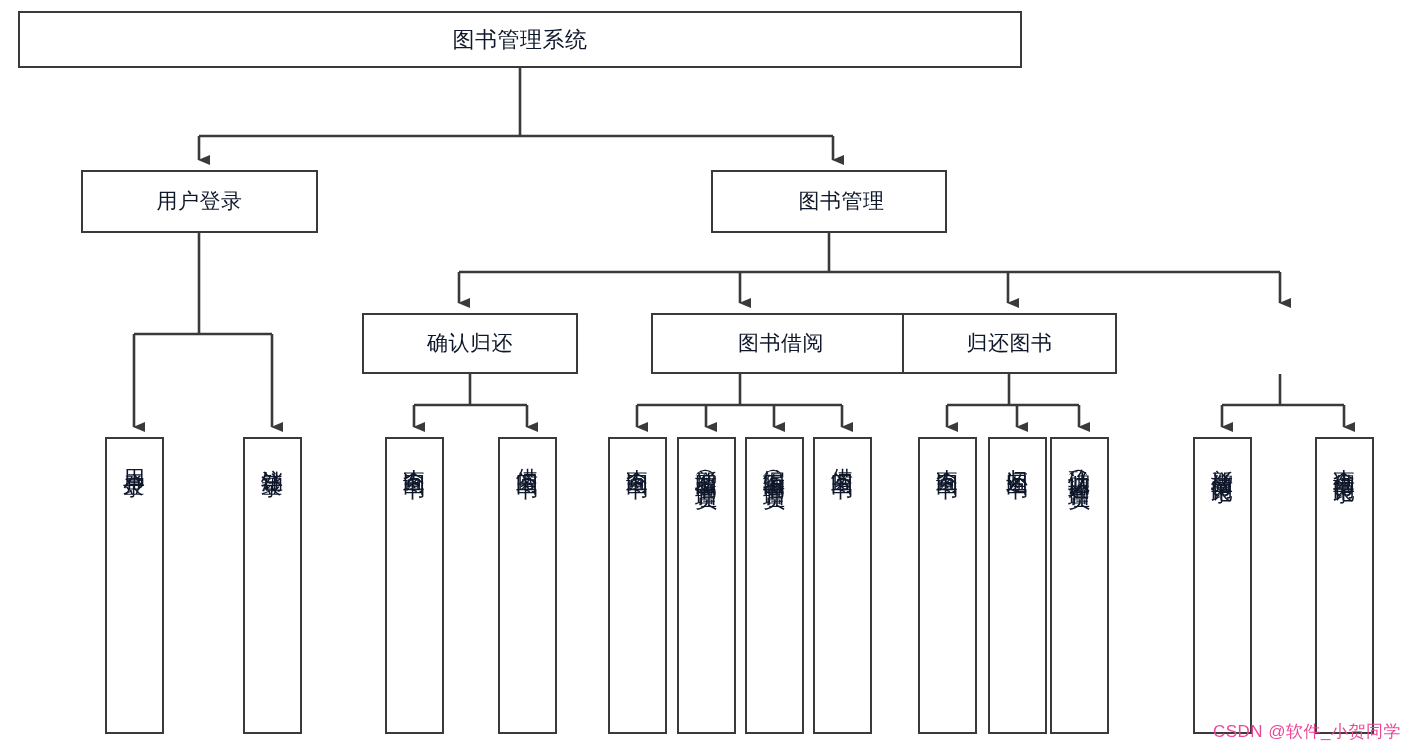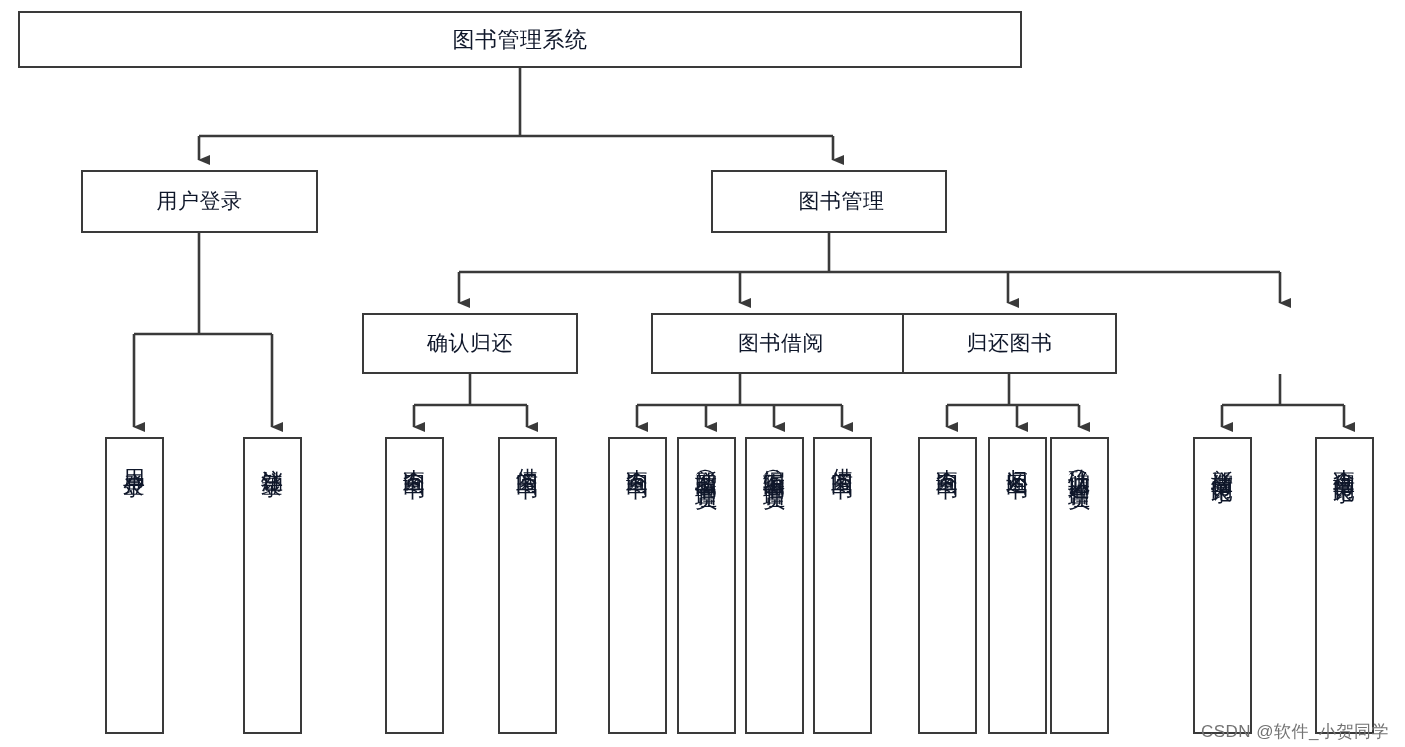--- a/index.html
+++ b/index.html
@@ -47,23 +47,23 @@
   .node.v .lbl{
     writing-mode:vertical-rl;
     text-orientation:upright;
     font-size:22px;
     line-height:1.05;
     letter-spacing:3px;
     white-space:nowrap;
   }
   .watermark{
     position:absolute;
-    right:16px;bottom:4px;
+    right:4px;bottom:4px;
     font-size:17px;
-    color:#737373;
+    color:#ec4899;
     z-index:5;
     white-space:nowrap;
     letter-spacing:0.5px;
   }
 </style>
 </head>
 <body>
 
 <div id="diagram">
 

